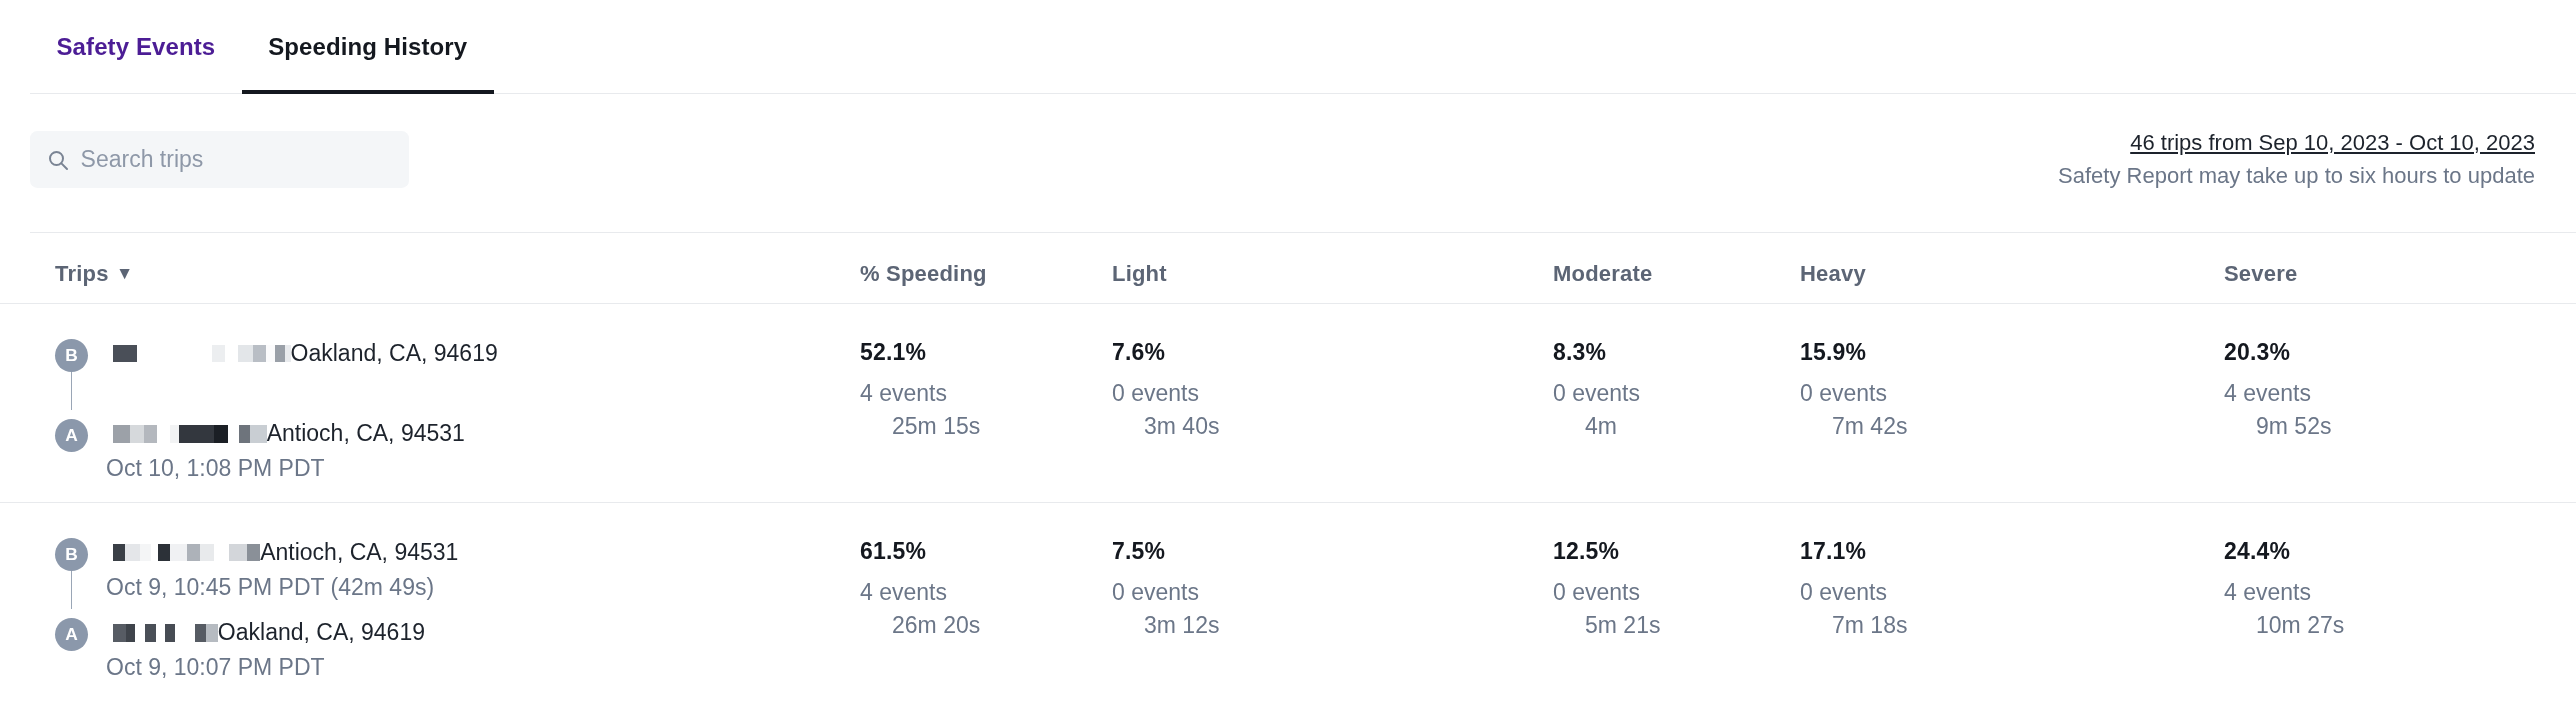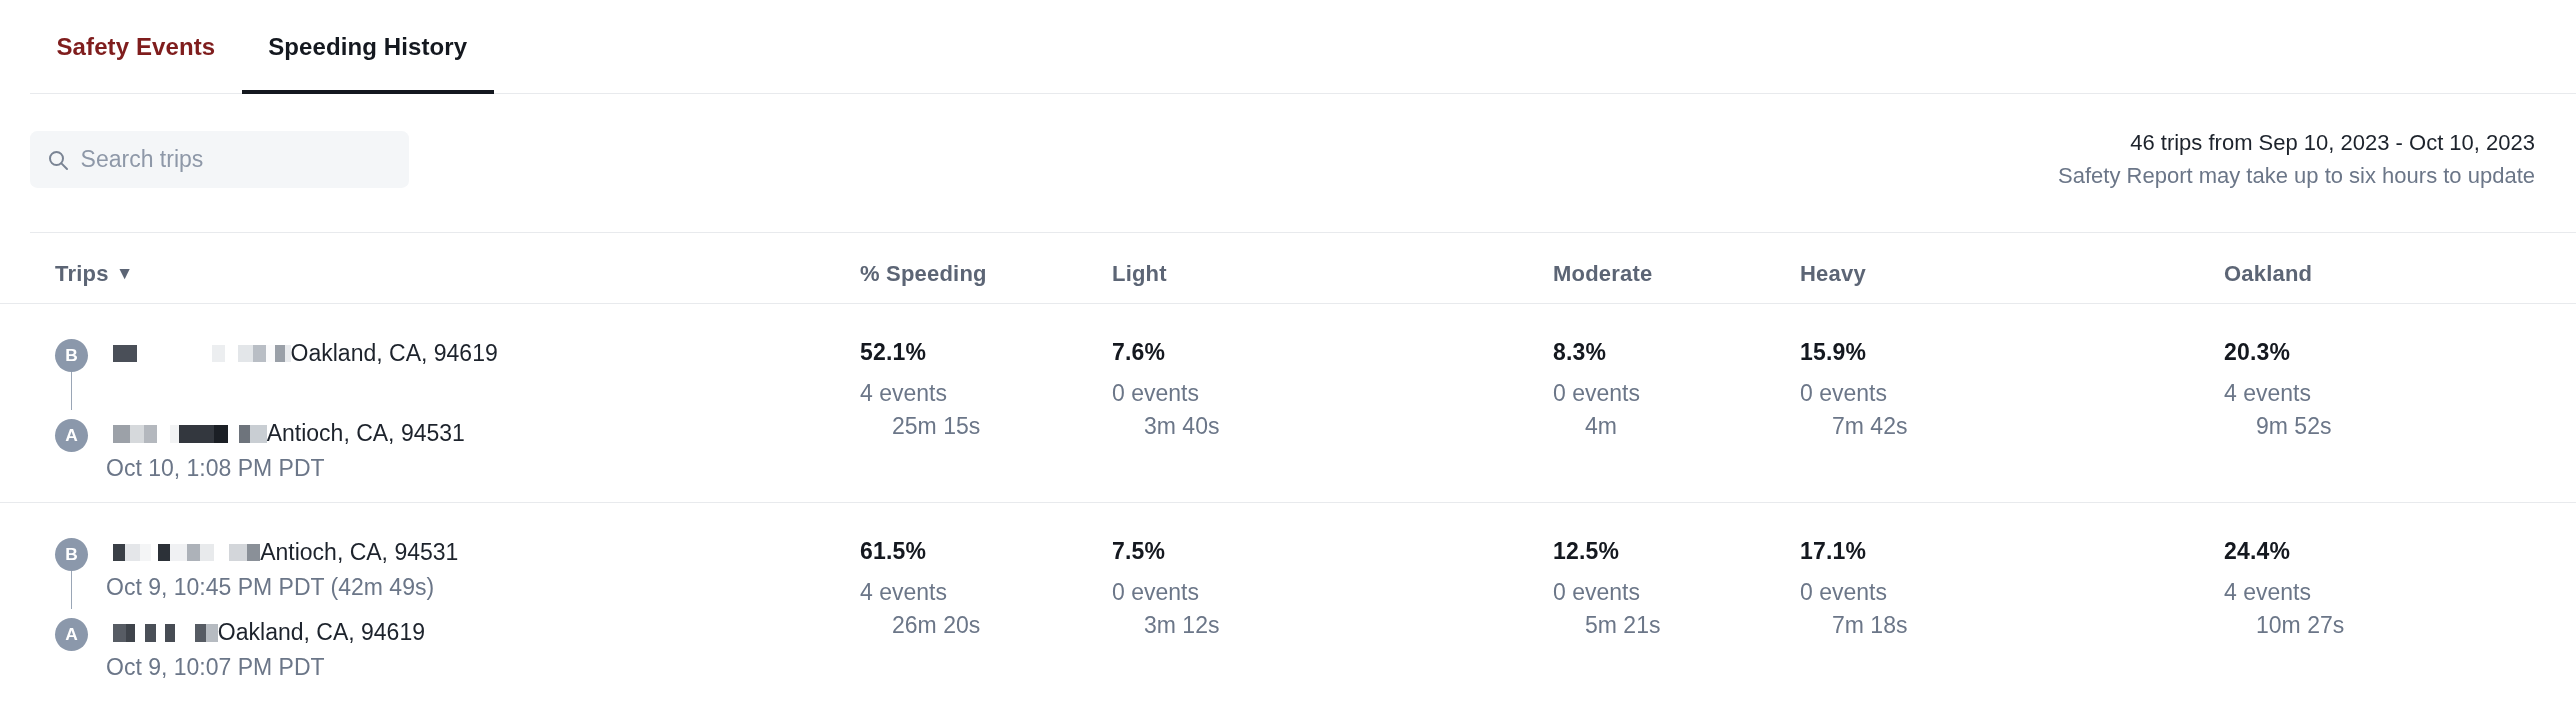--- a/index.html
+++ b/index.html
@@ -19,21 +19,21 @@
   .tabbar-rule {
     position: absolute; left: 30px; right: 0; top: 93px; height: 0.9px;
     background: #e8eaed;
   }
   .tabs { position: absolute; left: 30px; top: 0; height: 94px; display: flex; align-items: flex-start; }
   .tab {
     position: relative; height: 94px; display: flex; align-items: center;
     padding: 0 26.5px; font-size: 24px; font-weight: bold; letter-spacing: 0.1px;
     cursor: pointer; user-select: none;
   }
-  .tab.inactive { color: #7f1d1d; }
+  .tab.inactive { color: #4c1d95; }
   .tab.active { color: #14181f; }
   .tab.active::after {
     content: ""; position: absolute; left: 0; right: 0; bottom: 0;
     height: 3.7px; background: #14181f; z-index: 2;
   }
 
   
   .searchwrap {
     position: absolute; left: 30px; top: 131px;
     width: 379px; height: 57px;
@@ -45,21 +45,21 @@
     border: 0; outline: 0; background: transparent;
     font-family: "Liberation Sans", sans-serif;
     font-size: 23px; color: #4d5666; margin-left: 11px; width: 302px;
   }
   .search-input::placeholder { color: #8e98a8; opacity: 1; }
 
   .meta {
     position: absolute; right: 41px; top: 128px;
     text-align: right; line-height: 1.34;
   }
-  .meta-line1 { font-size: 22px; color: #1d232c; }
+  .meta-line1 { font-size: 22px; color: #1d232c; text-decoration: underline; }
   .meta-line2 { font-size: 22px; color: #6b7688; margin-top: 3.7px; }
 
   .header-rule {
     position: absolute; left: 30px; right: 0; top: 232px; height: 0.9px; background: #e8eaed;
   }
 
   
   .table { position: absolute; left: 0; top: 232px; width: 2576px; }
   .thead { position: relative; height: 71px; }
   .th {
@@ -146,21 +146,21 @@
       <div class="th" style="left:1112px">
         <span>Light</span>
       </div>
       <div class="th" style="left:1553px">
         <span>Moderate</span>
       </div>
       <div class="th" style="left:1800px">
         <span>Heavy</span>
       </div>
       <div class="th" style="left:2224px">
-        <span>Oakland</span>
+        <span>Severe</span>
       </div>
     </div>
 
     <div class="row">
       <div class="row-inner">
         <div class="trip">
 
           <div class="leg">
             <div class="pin">B</div>
             <div class="connector"></div>

